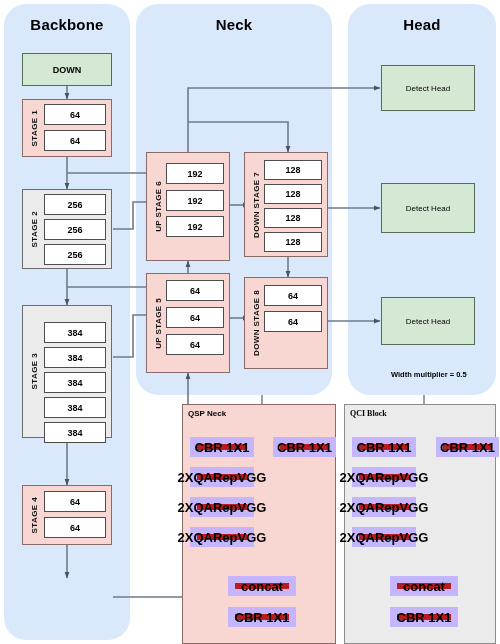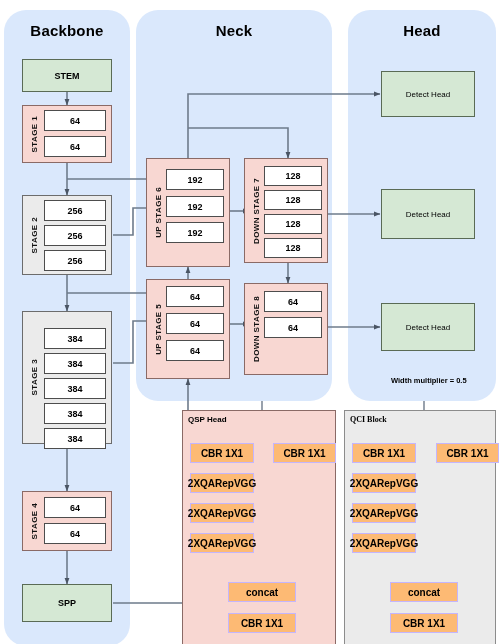--- a/index.html
+++ b/index.html
@@ -1,18 +1,18 @@
 <!DOCTYPE html>
 <html><head>
 <meta charset="utf-8">
 <style>
   html,body{margin:0;padding:0;background:#ffffff;}
   body{width:500px;height:644px;position:relative;overflow:hidden;
        font-family:"Liberation Sans","DejaVu Sans",sans-serif;}
-  #canvas{position:absolute;left:0;top:6px;width:500px;height:584px;}
+  #canvas{position:absolute;left:0;top:0;width:500px;height:584px;}
 
   .panel{position:absolute;background:#dae8fc;border-radius:22px;}
   .panel-title{position:absolute;text-align:center;font-weight:bold;
                font-size:15px;color:#000;letter-spacing:.2px;}
 
   .stage{position:absolute;border:1px solid #6c6c6c;box-sizing:border-box;}
   .stage.pink{background:#f8d7d2;border-color:#8a6a66;}
   .stage.grey{background:#ebebeb;border-color:#6c6c6c;}
   .stage-label{position:absolute;left:2px;top:0;width:18px;height:100%;
                display:flex;align-items:center;justify-content:center;
@@ -33,23 +33,23 @@
           justify-content:center;font-size:8px;color:#000;}
 
   .note{position:absolute;font-size:7.5px;font-weight:bold;color:#000;
         white-space:nowrap;}
 
   .subblock{position:absolute;box-sizing:border-box;border:1px solid #8c8c8c;}
   .subblock.pink{background:#f8d7d2;border-color:#8a6a66;}
   .subblock.grey{background:#ebebeb;border-color:#8c8c8c;}
   .sub-title{position:absolute;font-size:8px;font-weight:bold;color:#000;}
 
-  .node{position:absolute;box-sizing:border-box;background:#fdba74;
-        border:1px solid #c4b5fd;display:flex;align-items:center;
-        justify-content:center;font-size:10px;font-weight:bold;color:#000;
+  .node{position:absolute;box-sizing:border-box;background:#b91c1c;
+        border:7px solid #c4b5fd;display:flex;align-items:center;
+        justify-content:center;font-size:13px;font-weight:bold;color:#000;
         white-space:nowrap;}
   svg.wires{position:absolute;left:0;top:0;width:500px;height:644px;
             pointer-events:none;overflow:visible;}
 </style>
 </head>
 <body>
 
 <div id="canvas">
 
   <div class="panel" style="left:4px;top:4px;width:126px;height:636px;"></div>
@@ -129,21 +129,21 @@
       <path d="M424,627 L424,640"></path>
     </g>
 
     <g stroke="#6e7b8b" stroke-width="1.4" fill="none">
       <path d="M384,462 L440,462 L440,568"></path>
       <path d="M384,492 L432,492 L432,568"></path>
       <path d="M384,522 L432,522"></path>
     </g>
   </svg>
 
-  <div class="sbox" style="left:22px;top:53px;width:90px;height:33px;">STEM</div>
+  <div class="sbox" style="left:22px;top:53px;width:90px;height:33px;">DOWN</div>
 
   <div class="stage pink" style="left:22px;top:99px;width:90px;height:58px;">
     <div class="stage-label">
       <span>STAGE 1</span>
       </div>
   </div>
   <div class="cell" style="left:44px;top:104px;width:62px;height:21px;">64</div>
   <div class="cell" style="left:44px;top:130px;width:62px;height:21px;">64</div>
 
   <div class="stage grey" style="left:22px;top:189px;width:90px;height:80px;">
@@ -167,21 +167,20 @@
   <div class="cell" style="left:44px;top:422px;width:62px;height:21px;">384</div>
 
   <div class="stage pink" style="left:22px;top:485px;width:90px;height:60px;">
     <div class="stage-label">
       <span>STAGE 4</span>
       </div>
   </div>
   <div class="cell" style="left:44px;top:491px;width:62px;height:21px;">64</div>
   <div class="cell" style="left:44px;top:517px;width:62px;height:21px;">64</div>
 
-  <div class="sbox" style="left:22px;top:578px;width:90px;height:38px;">SPP</div>
 
   <div class="stage pink" style="left:146px;top:152px;width:84px;height:109px;">
     <div class="stage-label">
       <span>UP STAGE 6</span>
       </div>
   </div>
   <div class="cell" style="left:166px;top:163px;width:58px;height:21px;">192</div>
   <div class="cell" style="left:166px;top:190px;width:58px;height:21px;">192</div>
   <div class="cell" style="left:166px;top:216px;width:58px;height:21px;">192</div>
 
@@ -211,21 +210,21 @@
   </div>
   <div class="cell" style="left:264px;top:285px;width:58px;height:21px;">64</div>
   <div class="cell" style="left:264px;top:311px;width:58px;height:21px;">64</div>
 
   <div class="detect" style="left:381px;top:65px;width:94px;height:46px;">Detect Head</div>
   <div class="detect" style="left:381px;top:183px;width:94px;height:50px;">Detect Head</div>
   <div class="detect" style="left:381px;top:297px;width:94px;height:48px;">Detect Head</div>
   <div class="note" style="left:391px;top:370px;">Width multiplier = 0.5</div>
 
   <div class="subblock pink" style="left:182px;top:404px;width:154px;height:240px;"></div>
-  <div class="sub-title" style="left:188px;top:409px;">QSP Head</div>
+  <div class="sub-title" style="left:188px;top:409px;">QSP Neck</div>
   <div class="node" style="left:190px;top:437px;width:64px;height:20px;">CBR 1X1</div>
   <div class="node" style="left:273px;top:437px;width:63px;height:20px;">CBR 1X1</div>
   <div class="node" style="left:190px;top:467px;width:64px;height:20px;">2XQARepVGG</div>
   <div class="node" style="left:190px;top:497px;width:64px;height:20px;">2XQARepVGG</div>
   <div class="node" style="left:190px;top:527px;width:64px;height:20px;">2XQARepVGG</div>
   <div class="node" style="left:228px;top:576px;width:68px;height:20px;">concat</div>
   <div class="node" style="left:228px;top:607px;width:68px;height:20px;">CBR 1X1</div>
 
   <div class="subblock grey" style="left:344px;top:404px;width:152px;height:240px;"></div>
   <div class="sub-title" style="left:350px;top:409px;font-family:Liberation Serif, serif;">QCI Block</div>

